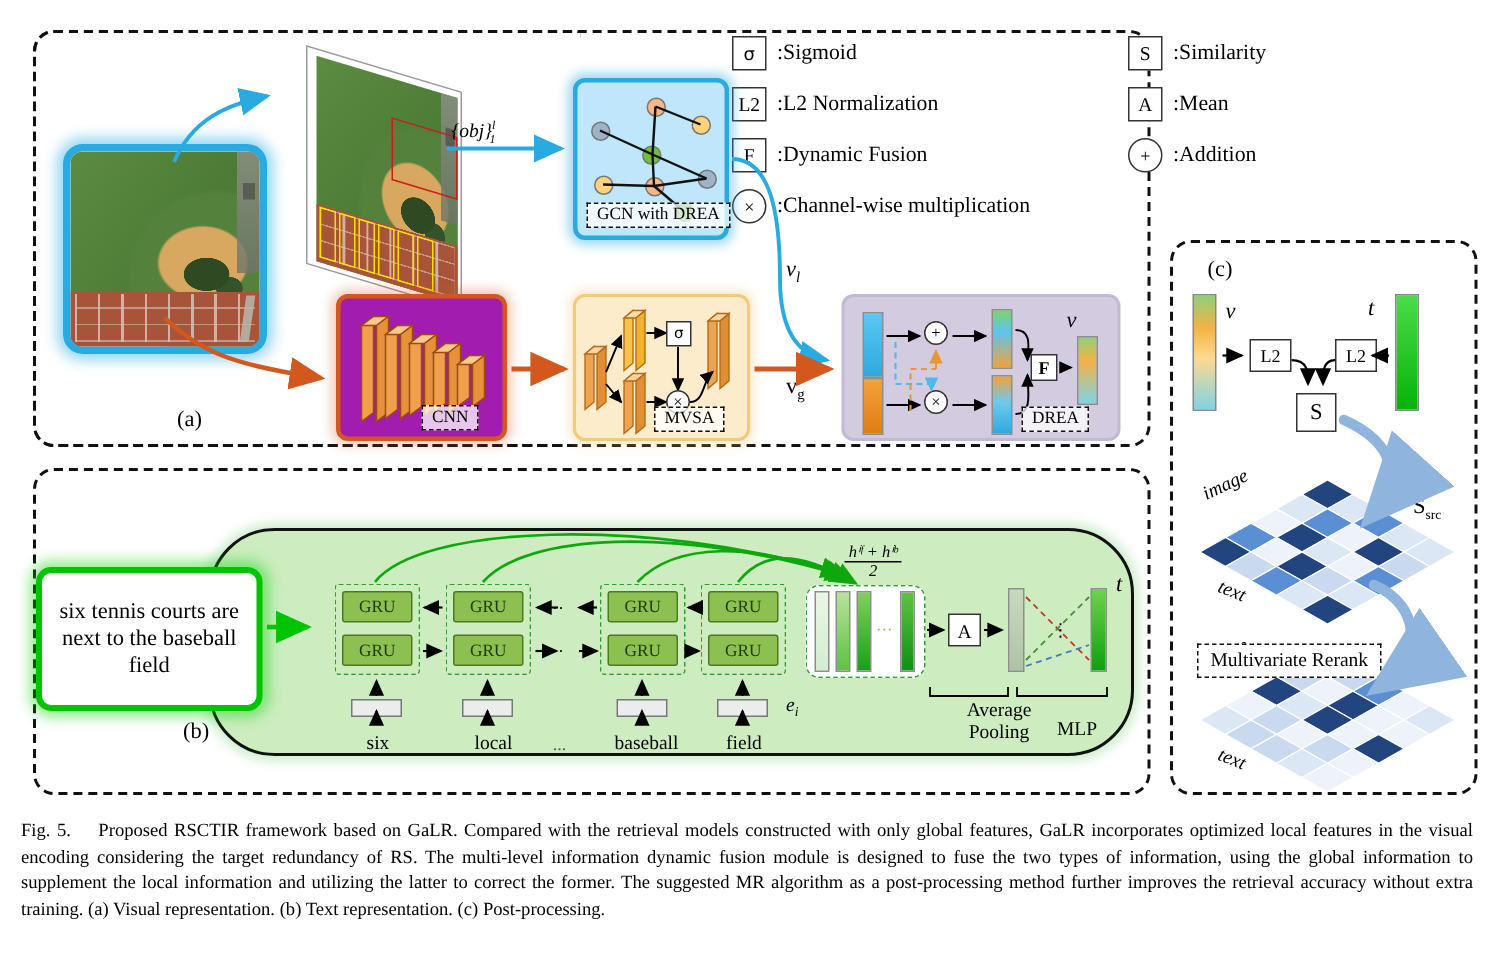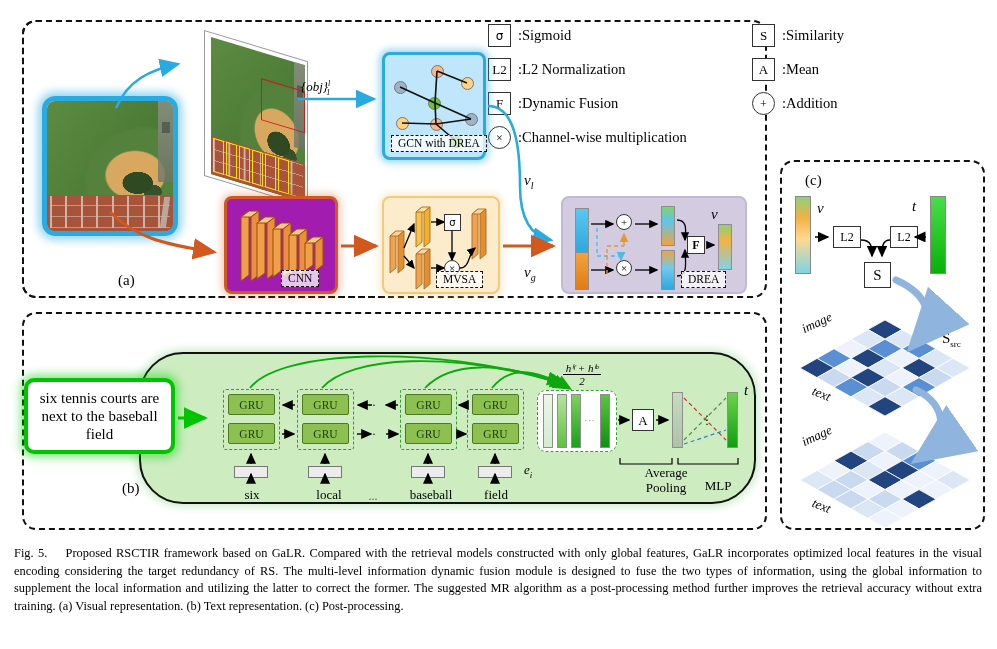--- a/index.html
+++ b/index.html
@@ -124,21 +124,21 @@
   
   .node{position:absolute;width:13px;height:13px;border-radius:50%;border:1px solid #777;box-sizing:border-box;}
 
   
   .bbody{
     position:absolute;left:139px;top:352px;width:617px;height:152px;
     background:#cdedc0;border:2.4px solid #111;border-radius:44px;
     box-sizing:border-box;box-shadow:0 0 8px 3px rgba(0,160,0,.20);
   }
   .queryBox{
-    position:absolute;left:24px;top:378px;width:151px;height:76px;
+    position:absolute;left:24px;top:378px;width:151px;height:96px;
     background:#fff;border:4px solid #00c400;border-radius:10px;
     box-sizing:border-box;display:flex;align-items:center;justify-content:center;
     text-align:center;font-size:15px;line-height:1.22;padding:0 6px;
     box-shadow:0 0 9px 4px rgba(0,210,0,.45);
   }
   .gru{
     position:absolute;width:47px;height:21px;background:#8cc152;
     border:1.3px solid #4d7a1f;box-sizing:border-box;border-radius:2px;
     display:flex;align-items:center;justify-content:center;
     font-size:11.5px;color:#1d3a06;font-family:"Liberation Serif",serif;
@@ -363,21 +363,21 @@
         <path d="M61,48 L61,36" stroke="#e8962e" marker-end="url(#ao)"></path>
       </g>
     </svg>
     <div class="abs" style="left:148px;top:8px;font-style:italic;font-size:15px;">v</div>
     <div class="tagbox" style="left:118px;bottom:4px;">DREA</div>
   </div>
 
   <div class="abs" style="left:524px;top:172px;font-size:15px;font-style:italic;">
     <span>v</span><sub style="font-size:10px;">l</sub>
   </div>
-  <div class="abs" style="left:524px;top:264px;font-size:15px;font-style:italic;">
+  <div class="abs" style="left:524px;top:250px;font-size:15px;">
     <span>v</span><sub style="font-size:10px;">g</sub>
   </div>
 
   <div class="bbody"></div>
   <div class="queryBox">six tennis courts are next to the baseball field</div>
 
   <div class="grugrp" style="left:223px;top:389px;width:57px;height:61px;"></div>
   <div class="gru" style="left:228px;top:394px;">GRU</div>
   <div class="gru" style="left:228px;top:423px;">GRU</div>
 
@@ -510,20 +510,21 @@
   <div class="abs" style="left:801px;top:428px;font-size:13px;font-style:italic;transform:rotate(-25deg);">image</div>
   <div class="abs" style="left:812px;top:498px;font-size:13px;font-style:italic;transform:rotate(22deg);">text</div>
 
   <div class="abs" style="left:942px;top:330px;font-size:15px;">
     <span>S</span><sub style="font-size:9px;">src</sub>
   </div>
   <div class="abs" style="left:942px;top:438px;font-size:15px;font-style:italic;">
     <span>S</span><sub style="font-size:10px;">mr</sub>
   </div>
 
+  <div class="tagbox" style="left:798px;top:393px;font-size:13px;padding:3px 8px;background:#fff;">Multivariate Rerank</div>
 
   <svg class="ov">
     <defs>
       <marker id="mBlue" markerWidth="8" markerHeight="8" refX="7" refY="3.6" orient="auto">
           <path d="M0,0 L8,3.6 L0,7.2 z" fill="#29abe2"></path>
         </marker>
       <marker id="mOrange" markerWidth="8" markerHeight="8" refX="7" refY="3.6" orient="auto">
           <path d="M0,0 L8,3.6 L0,7.2 z" fill="#d2581d"></path>
         </marker>
       <marker id="mGreen" markerWidth="8" markerHeight="8" refX="7" refY="3.6" orient="auto">

